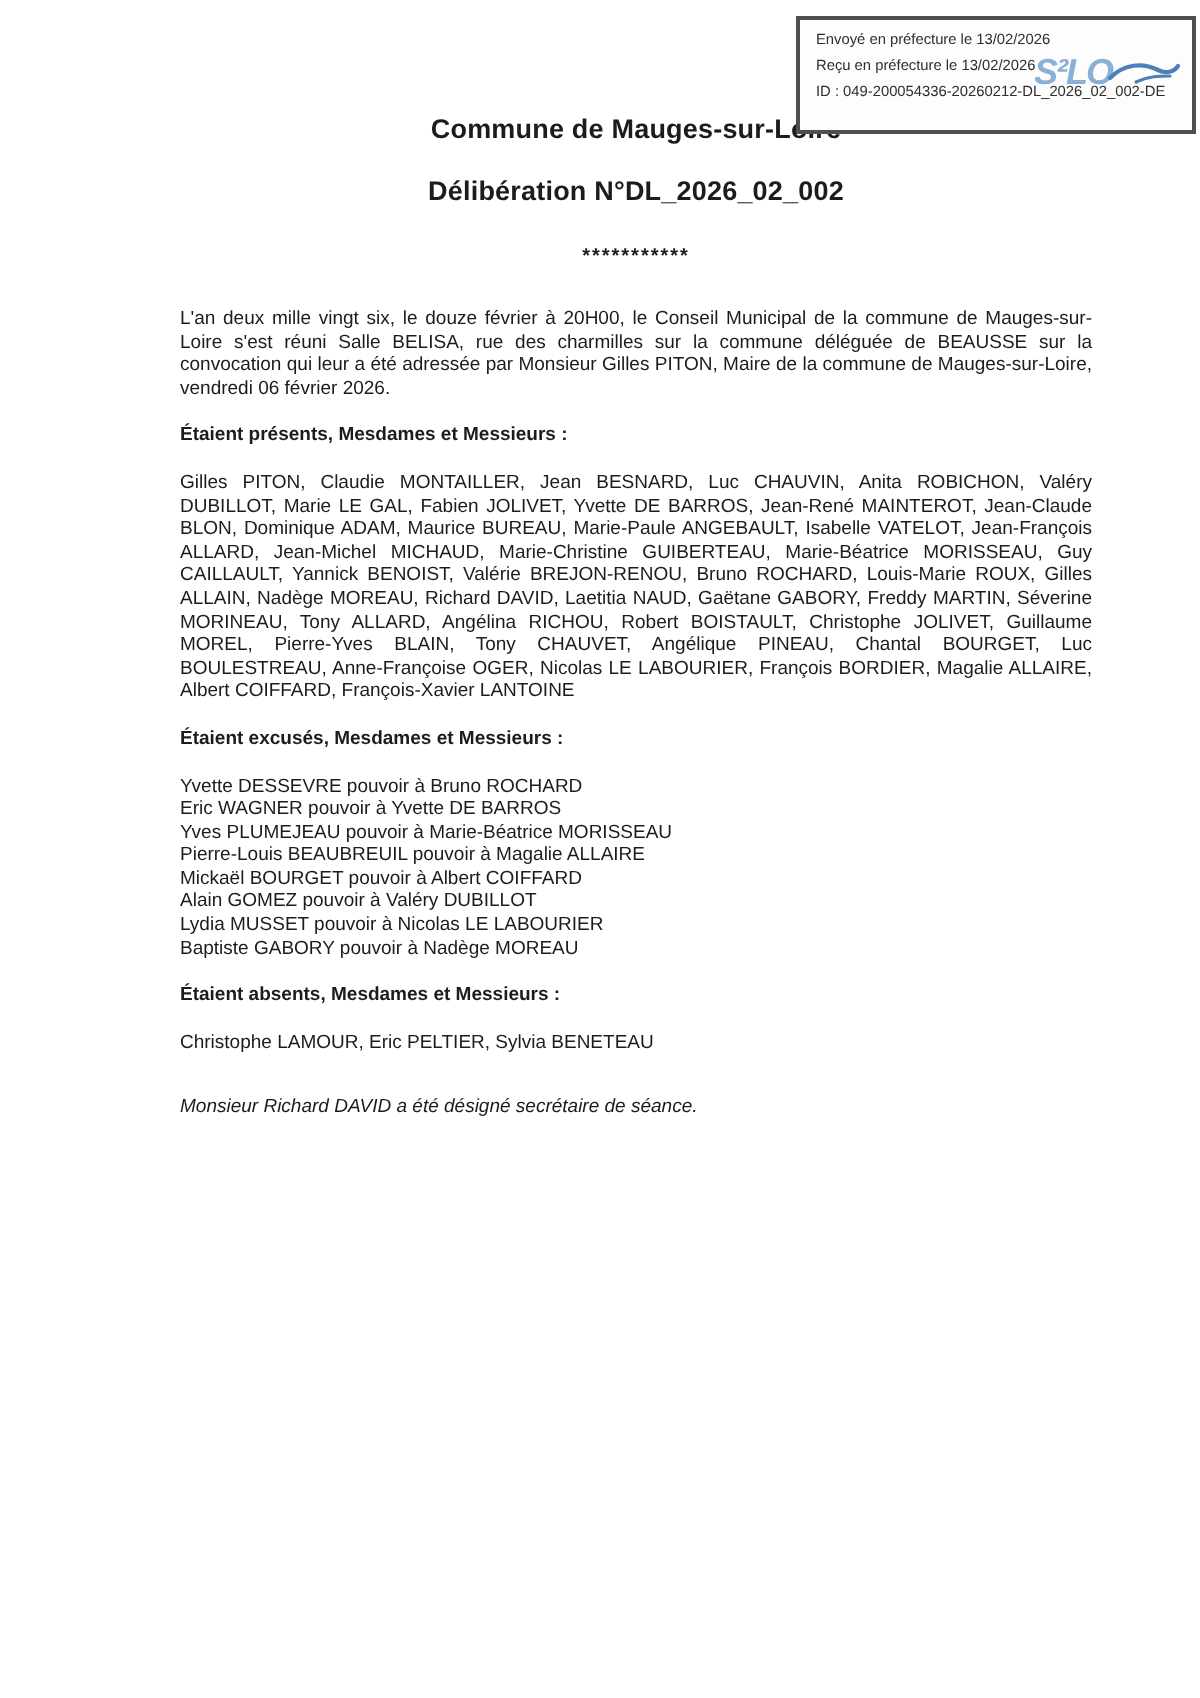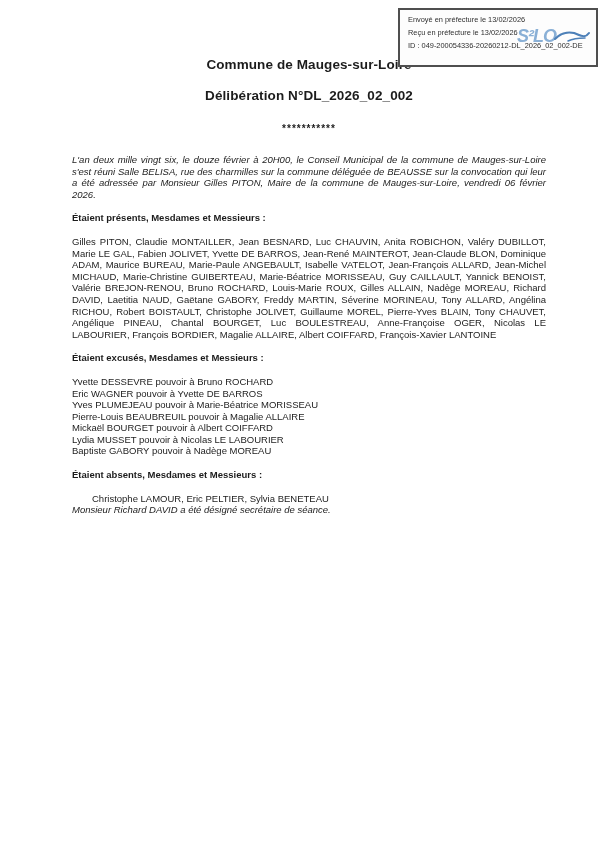--- a/index.html
+++ b/index.html
@@ -14,21 +14,21 @@
     overflow: hidden;
     font-family: "Liberation Sans", sans-serif;
     color: #1c1c1c;
     -webkit-font-smoothing: antialiased;
   }
   .page {
     position: relative;
     width: 600px;
     height: 849px;
     box-sizing: border-box;
-    padding: 57px 54px 0 72px;
+    padding: 57px 54px 0 90px;
   }
 
   
   .stamp {
     position: absolute;
     left: 398px;
     top: 8px;
     width: 200px;
     height: 59px;
     box-sizing: border-box;
@@ -80,33 +80,33 @@
   }
 
   
   .body-text {
     font-size: 9.5px;
     line-height: 11.6px;
   }
   .intro {
     margin-top: 20px;
     text-align: justify;
-    font-style: italic;
   }
   .section-heading {
     margin-top: 12px;
     font-weight: bold;
   }
   .names-paragraph {
     margin-top: 12px;
     text-align: justify;
   }
   .pouvoir-list { margin-top: 12px; }
-  .absents-names { margin-top: 12px; margin-left: 20px; }
+  .absents-names { margin-top: 12px; }
   .secretary-note {
+    margin-top: 21px;
     font-style: italic;
   }
 </style>
 </head>
 <body>
 
 <div class="page">
 
   <div class="stamp">
     <div class="stamp-line">Envoyé en préfecture le 13/02/2026</div>
@@ -130,20 +130,21 @@
   <div class="body-text section-heading">Étaient présents, Mesdames et Messieurs :</div>
   <div class="body-text names-paragraph">Gilles PITON, Claudie MONTAILLER, Jean BESNARD, Luc CHAUVIN, Anita ROBICHON, Valéry DUBILLOT, Marie LE GAL, Fabien JOLIVET, Yvette DE BARROS, Jean-René MAINTEROT, Jean-Claude BLON, Dominique ADAM, Maurice BUREAU, Marie-Paule ANGEBAULT, Isabelle VATELOT, Jean-François ALLARD, Jean-Michel MICHAUD, Marie-Christine GUIBERTEAU, Marie-Béatrice MORISSEAU, Guy CAILLAULT, Yannick BENOIST, Valérie BREJON-RENOU, Bruno ROCHARD, Louis-Marie ROUX, Gilles ALLAIN, Nadège MOREAU, Richard DAVID, Laetitia NAUD, Gaëtane GABORY, Freddy MARTIN, Séverine MORINEAU, Tony ALLARD, Angélina RICHOU, Robert BOISTAULT, Christophe JOLIVET, Guillaume MOREL, Pierre-Yves BLAIN, Tony CHAUVET, Angélique PINEAU, Chantal BOURGET, Luc BOULESTREAU, Anne-Françoise OGER, Nicolas LE LABOURIER, François BORDIER, Magalie ALLAIRE, Albert COIFFARD, François-Xavier LANTOINE</div>
 
   <div class="body-text section-heading">Étaient excusés, Mesdames et Messieurs :</div>
   <div class="body-text pouvoir-list">
     <div class="pouvoir-line">Yvette DESSEVRE pouvoir à Bruno ROCHARD</div>
     <div class="pouvoir-line">Eric WAGNER pouvoir à Yvette DE BARROS</div>
     <div class="pouvoir-line">Yves PLUMEJEAU pouvoir à Marie-Béatrice MORISSEAU</div>
     <div class="pouvoir-line">Pierre-Louis BEAUBREUIL pouvoir à Magalie ALLAIRE</div>
     <div class="pouvoir-line">Mickaël BOURGET pouvoir à Albert COIFFARD</div>
+    <div class="pouvoir-line">Alain GOMEZ pouvoir à Valéry DUBILLOT</div>
     <div class="pouvoir-line">Lydia MUSSET pouvoir à Nicolas LE LABOURIER</div>
     <div class="pouvoir-line">Baptiste GABORY pouvoir à Nadège MOREAU</div>
   </div>
 
   <div class="body-text section-heading">Étaient absents, Mesdames et Messieurs :</div>
   <div class="body-text absents-names">Christophe LAMOUR, Eric PELTIER, Sylvia BENETEAU</div>
 
   <div class="body-text secretary-note">Monsieur Richard DAVID a été désigné secrétaire de séance.</div>
 
 </div>

